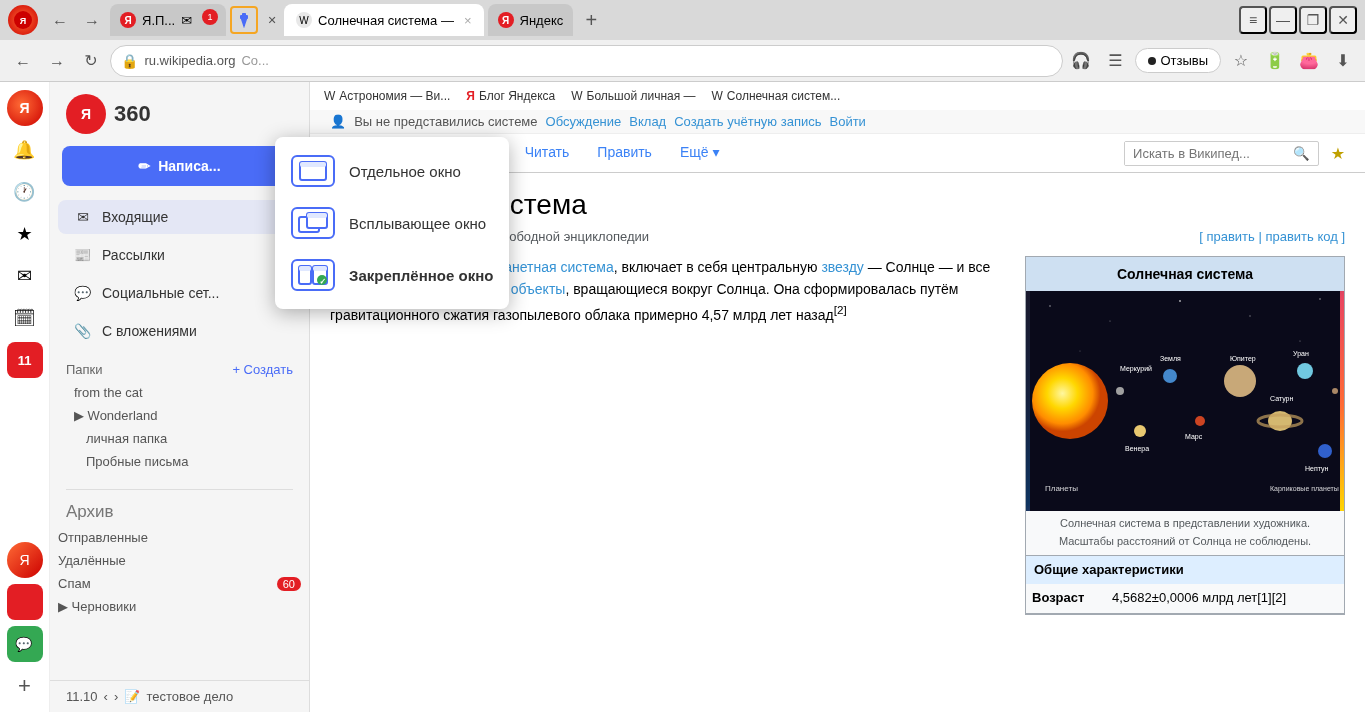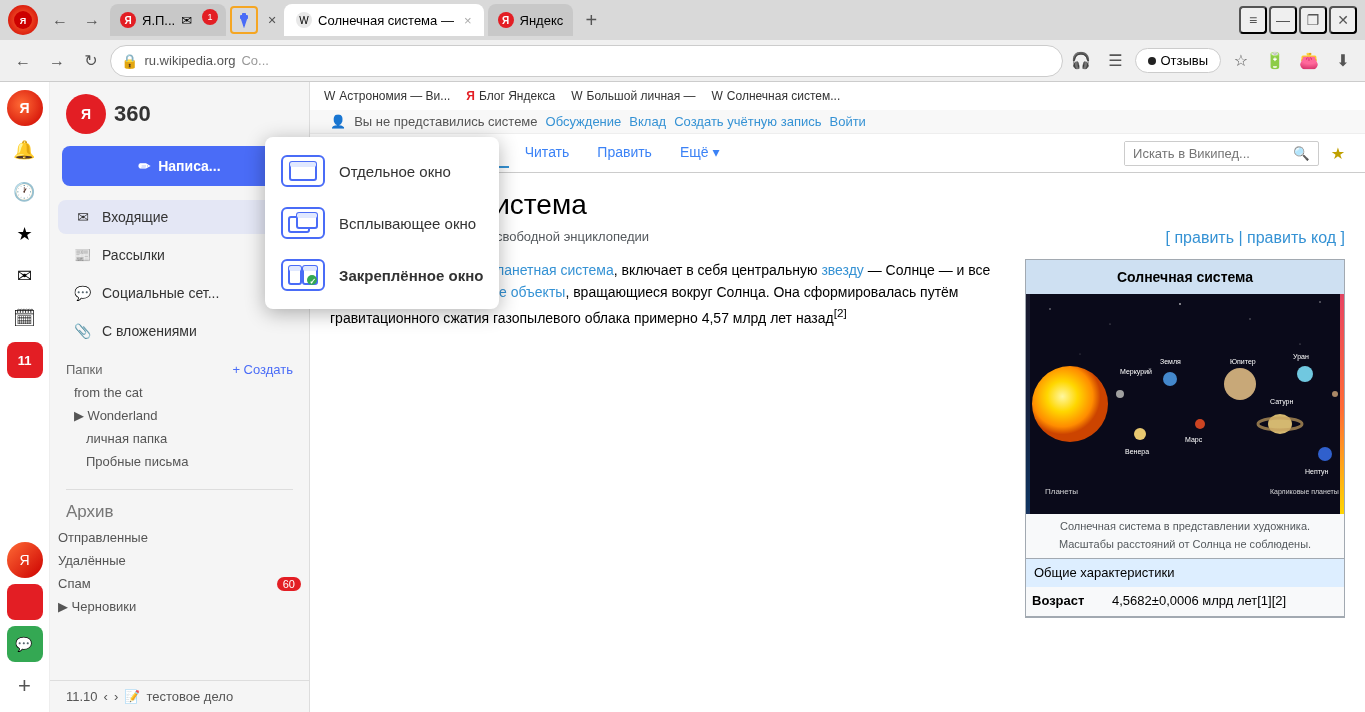--- a/index.html
+++ b/index.html
@@ -49,41 +49,41 @@
     .wiki-content { padding: 16px 20px; }
     .wiki-nav-bar { display: flex; align-items: center; gap: 4px; border-bottom: 1px solid #ccc; padding: 4px 20px; }
     .wiki-tab { padding: 6px 12px; font-size: 14px; cursor: pointer; color: #3b82f6; border-bottom: 2px solid transparent; }
     .wiki-tab.active { color: #3592d4; border-bottom: 2px solid #3592d4; }
     .wiki-search { margin-left: auto; display: flex; align-items: center; border: 1px solid #ccc; border-radius: 2px; }
     .wiki-search input { border: none; outline: none; padding: 4px 8px; font-size: 13px; width: 160px; }
     .wiki-search-btn { padding: 4px 8px; background: none; border: none; cursor: pointer; }
 
     
     .popup-overlay { position: absolute; top: 0; left: 0; width: 100%; height: 100%; pointer-events: none; }
-    .window-mode-popup { position: absolute; top: 55px; left: 265px; background: white; border-radius: 8px; box-shadow: 0 4px 20px rgba(0,0,0,0.3); padding: 8px 0; min-width: 220px; pointer-events: all; z-index: 1000; }
+    .window-mode-popup { position: absolute; top: 55px; left: 275px; background: white; border-radius: 8px; box-shadow: 0 4px 20px rgba(0,0,0,0.3); padding: 8px 0; min-width: 220px; pointer-events: all; z-index: 1000; }
     .popup-item { display: flex; align-items: center; padding: 10px 16px; gap: 14px; cursor: pointer; font-size: 15px; }
     .popup-icon { width: 44px; height: 32px; border: 2px solid #4a6cf7; border-radius: 6px; display: flex; align-items: center; justify-content: center; flex-shrink: 0; }
     .popup-label { color: #333; }
     .popup-item.selected .popup-label { font-weight: bold; }
 
     
     .article-title { font-size: 28px; font-weight: normal; margin-bottom: 8px; color: #000; }
     .article-subtitle { font-size: 13px; color: #54595d; margin-bottom: 12px; display: flex; justify-content: space-between; align-items: flex-start; }
     .article-body { display: flex; gap: 16px; font-size: 14px; line-height: 1.6; }
     .article-text { flex: 1; }
     .article-infobox { width: 320px; border: 1px solid #a2a9b1; background: #f8f9fa; flex-shrink: 0; font-size: 13px; }
     .infobox-title { text-align: center; font-weight: bold; background: #cee0f2; padding: 6px; font-size: 14px; }
     .infobox-image { width: 100%; height: 220px; background: linear-gradient(135deg, #1a1a2e, #16213e, #0f3460, #e94560, #ff6b35, #ffd700); display: flex; align-items: center; justify-content: center; color: white; font-size: 12px; overflow: hidden; position: relative; }
     .infobox-caption { padding: 4px 6px; font-size: 11px; color: #54595d; text-align: center; border-bottom: 1px solid #a2a9b1; }
-    .infobox-section { background: #cee0f2; padding: 4px 8px; font-weight: normal; font-size: 13px; }
+    .infobox-section { background: #cee0f2; padding: 4px 8px; font-weight: bold; font-size: 13px; }
     .infobox-row { display: flex; border-bottom: 1px solid #a2a9b1; }
     .infobox-label { width: 80px; padding: 4px 6px; font-weight: bold; flex-shrink: 0; }
     .infobox-value { padding: 4px 6px; flex: 1; }
     .wiki-link { color: #3592d4; text-decoration: none; }
-    .edit-link { color: #3592d4; font-size: 16px; }
+    .edit-link { color: #3592d4; font-size: 13px; }
     .highlight { background: #ddeeff; }
 
     
     .ya-favicon { width: 16px; height: 16px; background: #e31e24; border-radius: 50%; display: flex; align-items: center; justify-content: center; color: white; font-size: 10px; font-weight: bold; }
     .wiki-favicon { width: 16px; height: 16px; background: #e8e8e8; border-radius: 50%; display: flex; align-items: center; justify-content: center; font-size: 10px; }
     .action-icons { display: flex; align-items: center; gap: 6px; }
     .action-icon { width: 28px; height: 28px; display: flex; align-items: center; justify-content: center; cursor: pointer; border-radius: 4px; color: #555; }
     .reviews-btn { background: white; border: 1px solid #ccc; border-radius: 16px; padding: 4px 12px; font-size: 13px; cursor: pointer; display: flex; align-items: center; gap: 4px; }
     .bookmark-icon { color: #555; }
 

